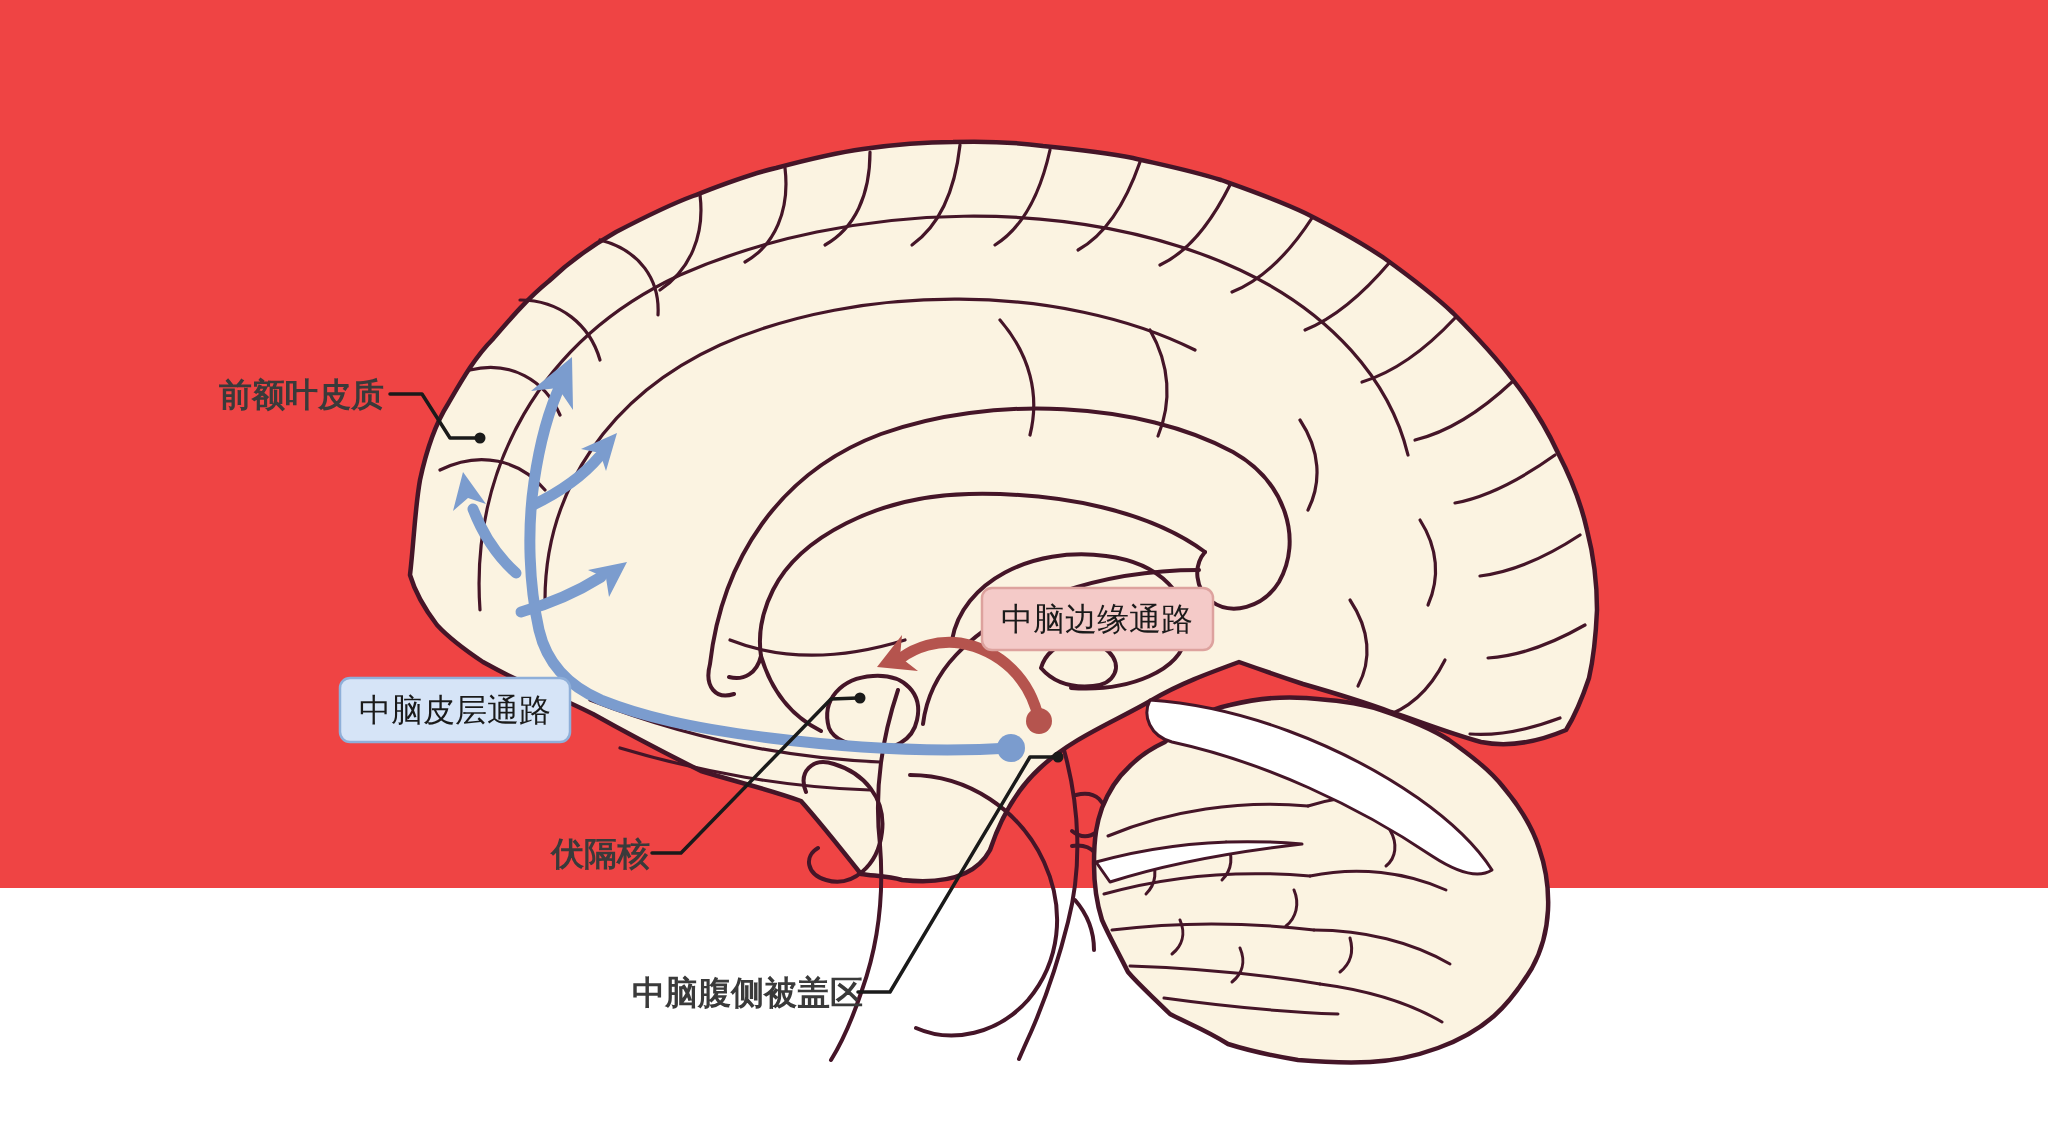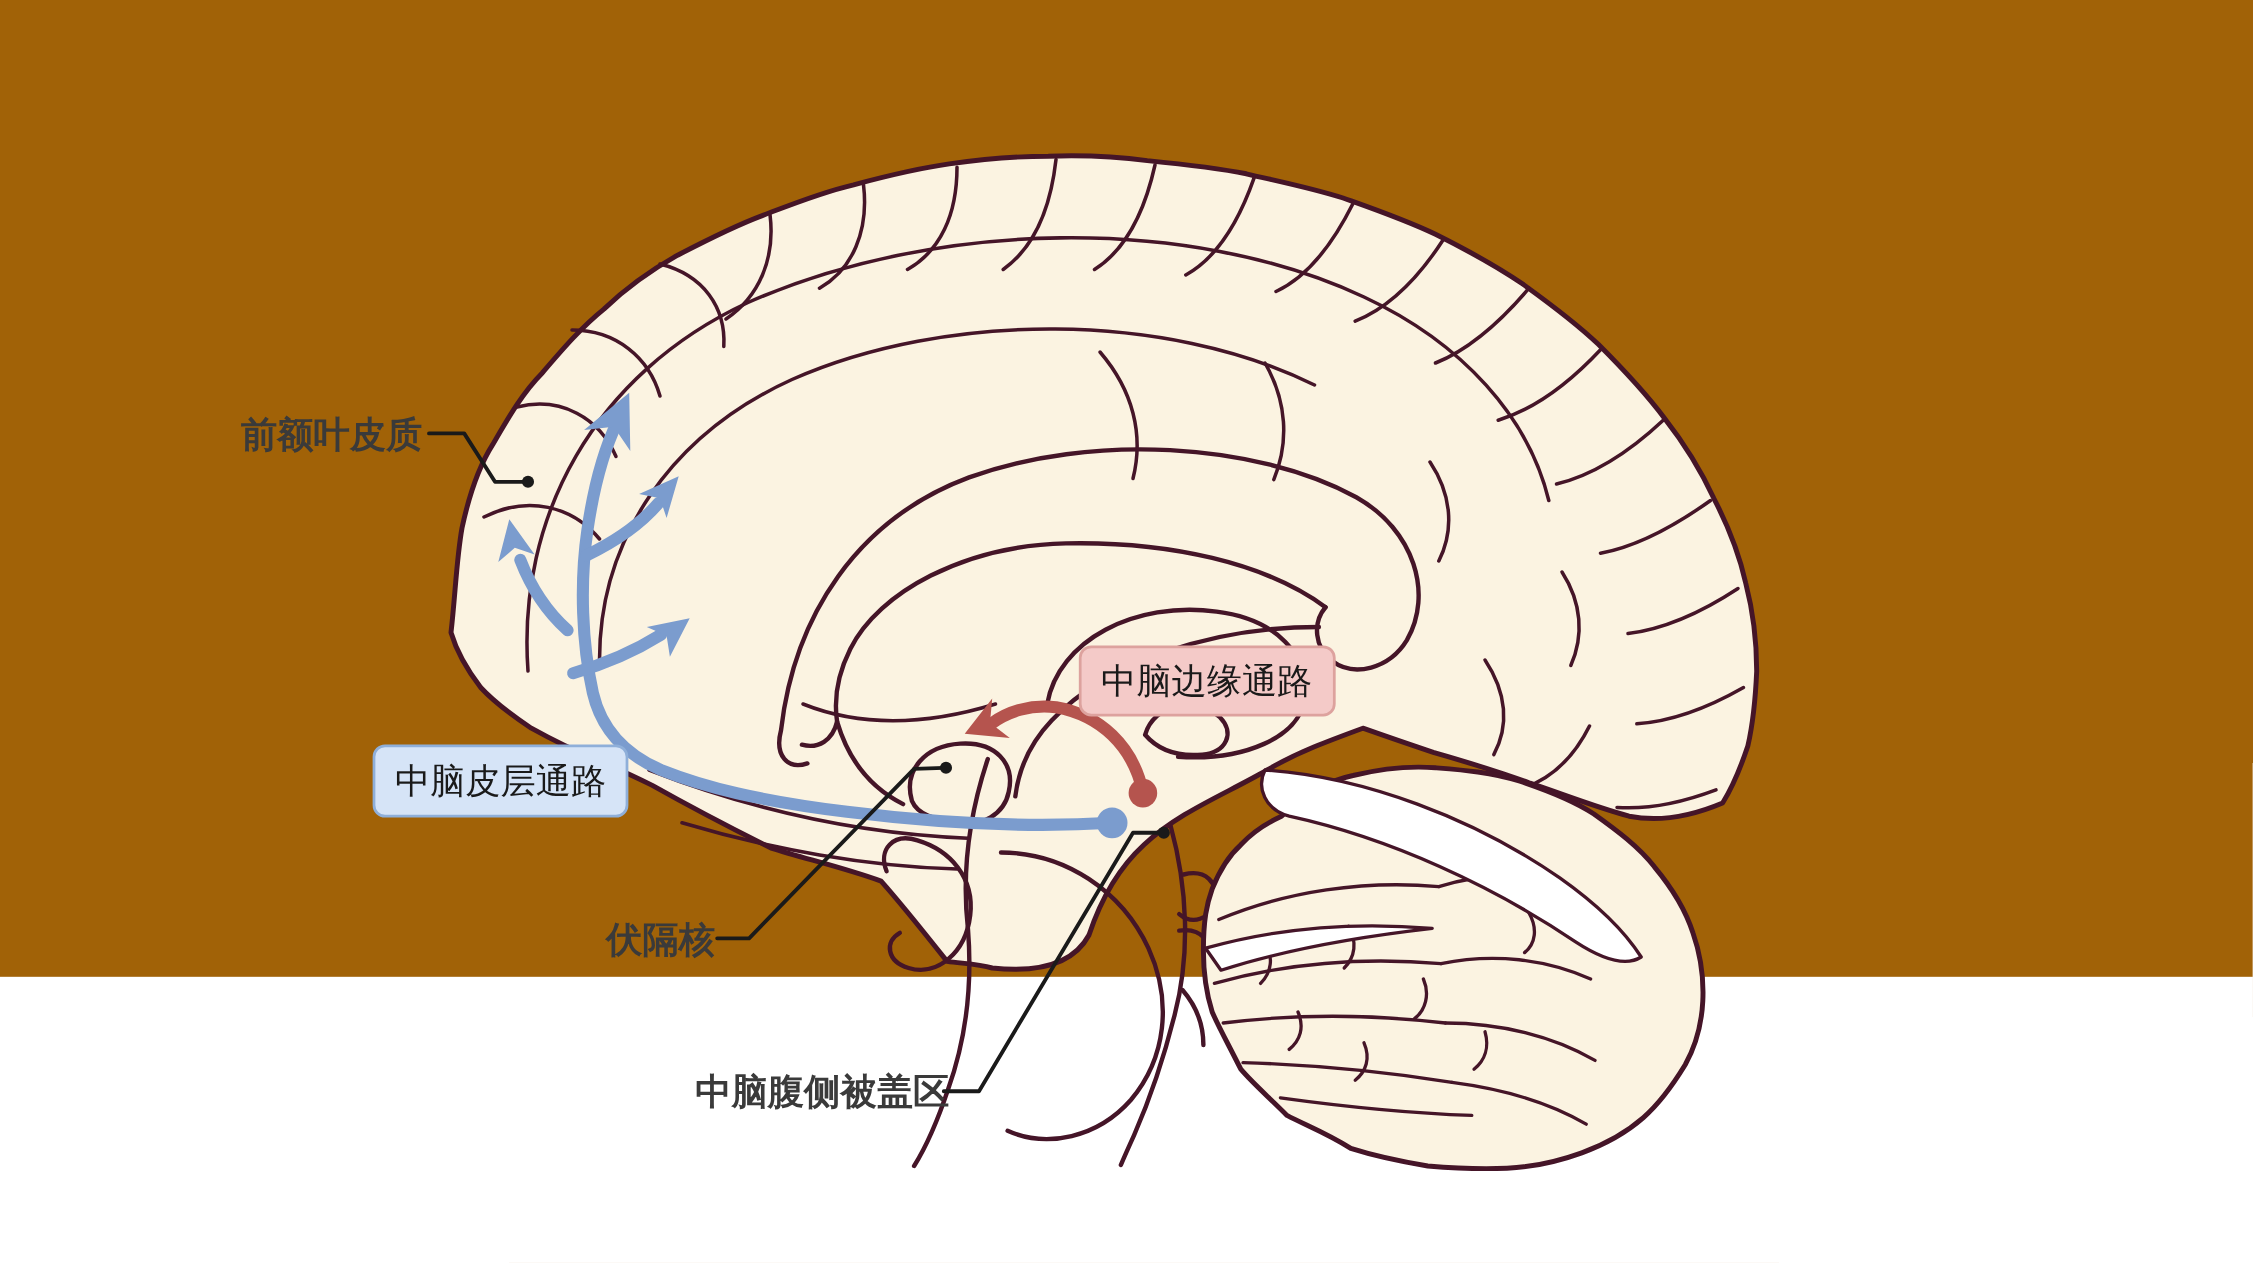--- a/index.html
+++ b/index.html
@@ -1,17 +1,17 @@
 <!DOCTYPE html>
 <html><head>
 <meta charset="utf-8">
 <style>
   html,body{margin:0;padding:0;background:#ffffff;width:2048px;height:1148px;overflow:hidden;}
   body{font-family:"Liberation Sans","DejaVu Sans",sans-serif;}
-  #stage{position:relative;width:2048px;height:888px;background:#a16207;}
+  #stage{position:relative;width:2048px;height:888px;background:#ef4444;}
   svg{display:block;}
   .outline{fill:none;stroke:#451528;stroke-width:4;stroke-linecap:round;stroke-linejoin:round;}
   .brainfill{fill:#FBF3E1;stroke:#451528;stroke-width:4.5;stroke-linejoin:round;}
   .sulcus{fill:none;stroke:#451528;stroke-width:3.2;stroke-linecap:round;}
   .folia{fill:none;stroke:#451528;stroke-width:3;stroke-linecap:round;}
   .band{fill:#ffffff;stroke:#451528;stroke-width:3;stroke-linejoin:round;}
   .leader{fill:none;stroke:#1A1A1A;stroke-width:3.5;stroke-linecap:round;stroke-linejoin:round;}
   .ldot{fill:#1A1A1A;}
   .pathline{fill:none;stroke-width:11;stroke-linecap:round;}
   .blacklabel{font-size:33px;font-weight:bold;fill:#3A3A3A;}

